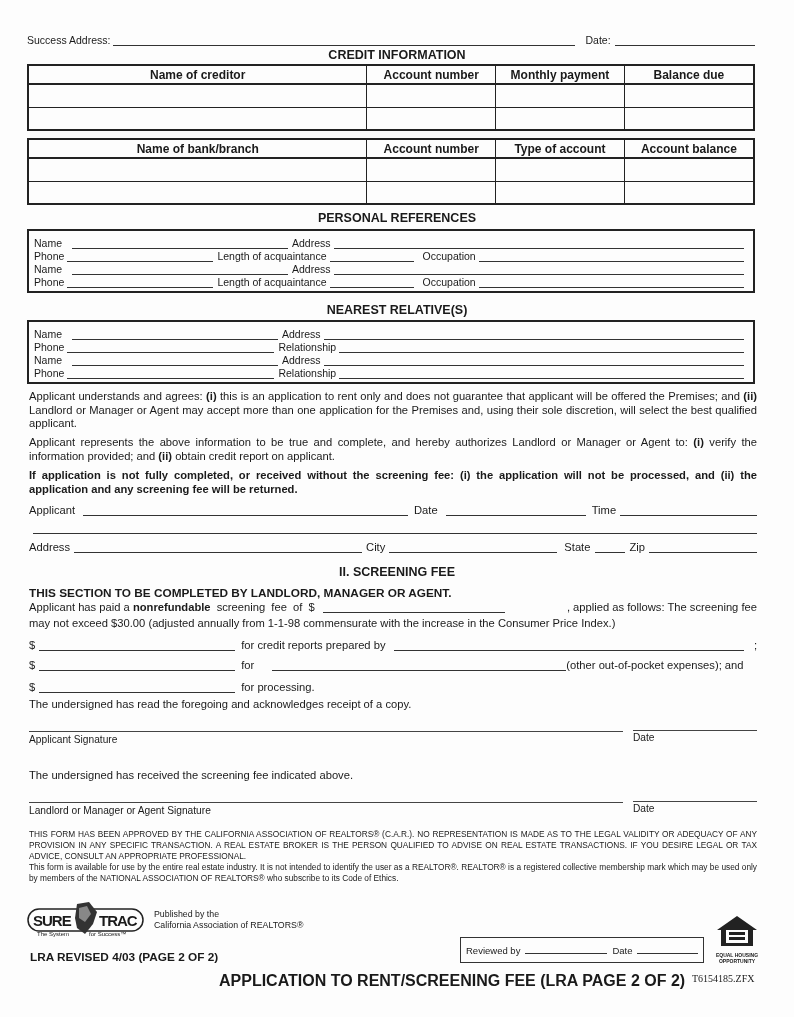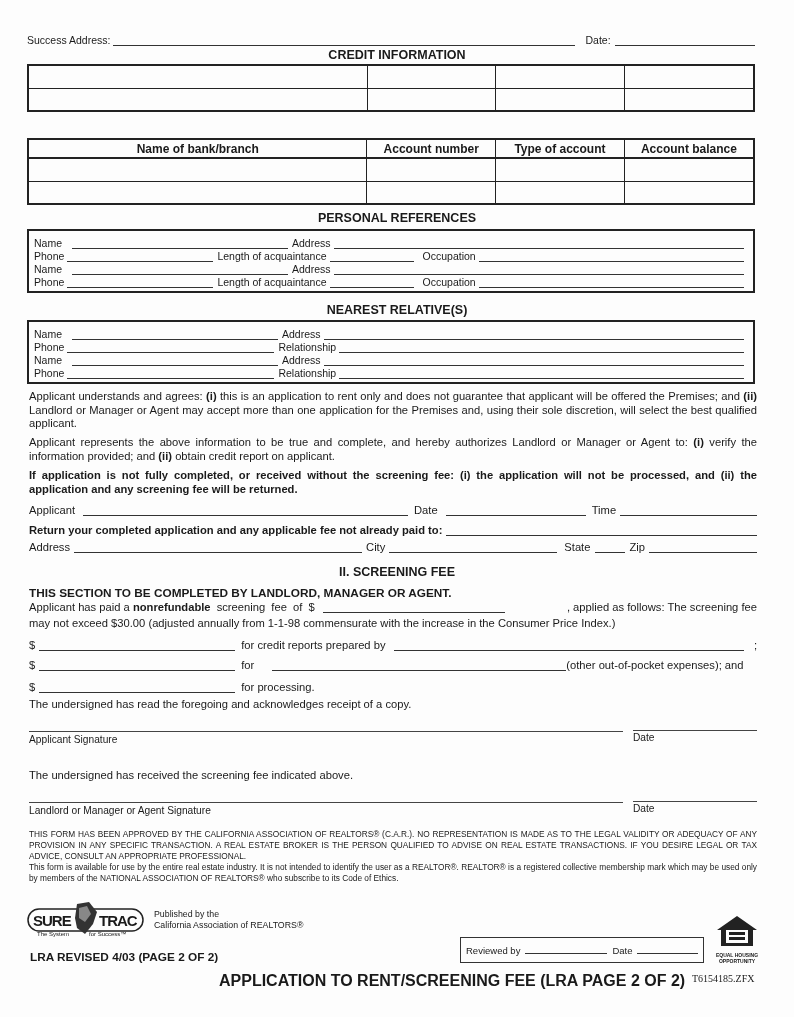--- a/index.html
+++ b/index.html
@@ -34,20 +34,26 @@
 <div class="abs section-title" style="top:48px;">CREDIT INFORMATION</div>
 
 <table class="grid" style="top:64px;">
   <colgroup>
       <col style="width:340px">
       <col style="width:129px">
       <col style="width:129px">
       <col style="width:130px">
     </colgroup>
   <tbody>
+      <tr>
+    <th>Name of creditor</th>
+    <th>Account number</th>
+    <th>Monthly payment</th>
+    <th>Balance due</th>
+  </tr>
   <tr>
     <td></td>
     <td></td>
     <td></td>
     <td></td>
   </tr>
   <tr>
     <td></td>
     <td></td>
     <td></td>
@@ -156,21 +162,20 @@
 <div class="abs" style="left:29px;top:504px;width:728px;font-size:11.2px;display:flex;align-items:flex-end;justify-content:flex-end;">
   <span>Applicant</span>
   <span class="line" style="width:325px;margin-left:8px;margin-right:6px;"></span>
   <span>Date</span>
   <span class="line" style="width:140px;margin-left:8px;margin-right:6px;"></span>
   <span>Time</span>
   <span class="line" style="flex:1;margin-left:4px;"></span>
 </div>
 
 <div class="abs" style="left:29px;top:524px;width:728px;font-size:11.2px;display:flex;align-items:flex-end;">
-  <span class="bold">Return your completed application and any applicable fee not already paid to:</span>
   <span class="line" style="flex:1;margin-left:4px;"></span>
 </div>
 <div class="abs" style="left:29px;top:541px;width:728px;font-size:11.2px;display:flex;align-items:flex-end;">
   <span>Address</span>
   <span class="line" style="width:288px;margin-left:4px;margin-right:4px;"></span>
   <span>City</span>
   <span class="line" style="width:168px;margin-left:4px;margin-right:7px;"></span>
   <span>State</span>
   <span class="line" style="width:30px;margin-left:5px;margin-right:4px;"></span>
   <span>Zip</span>

